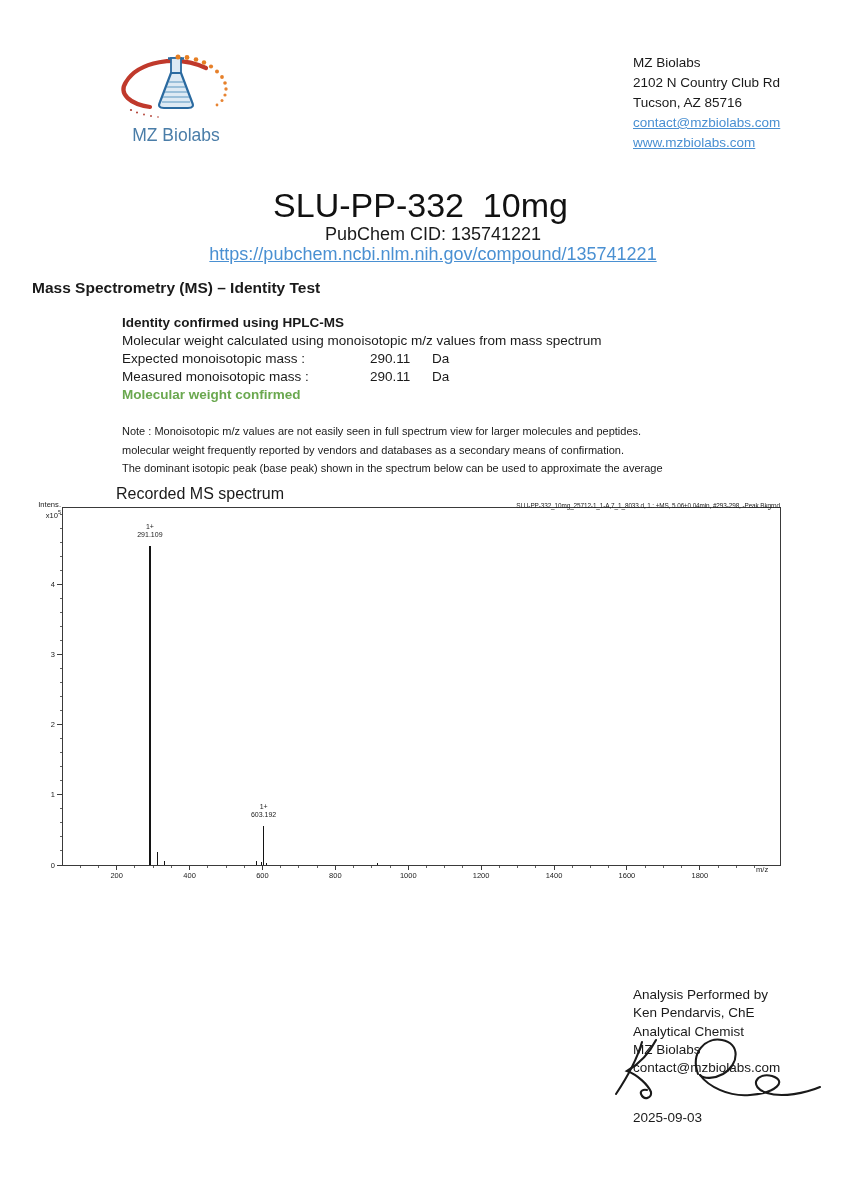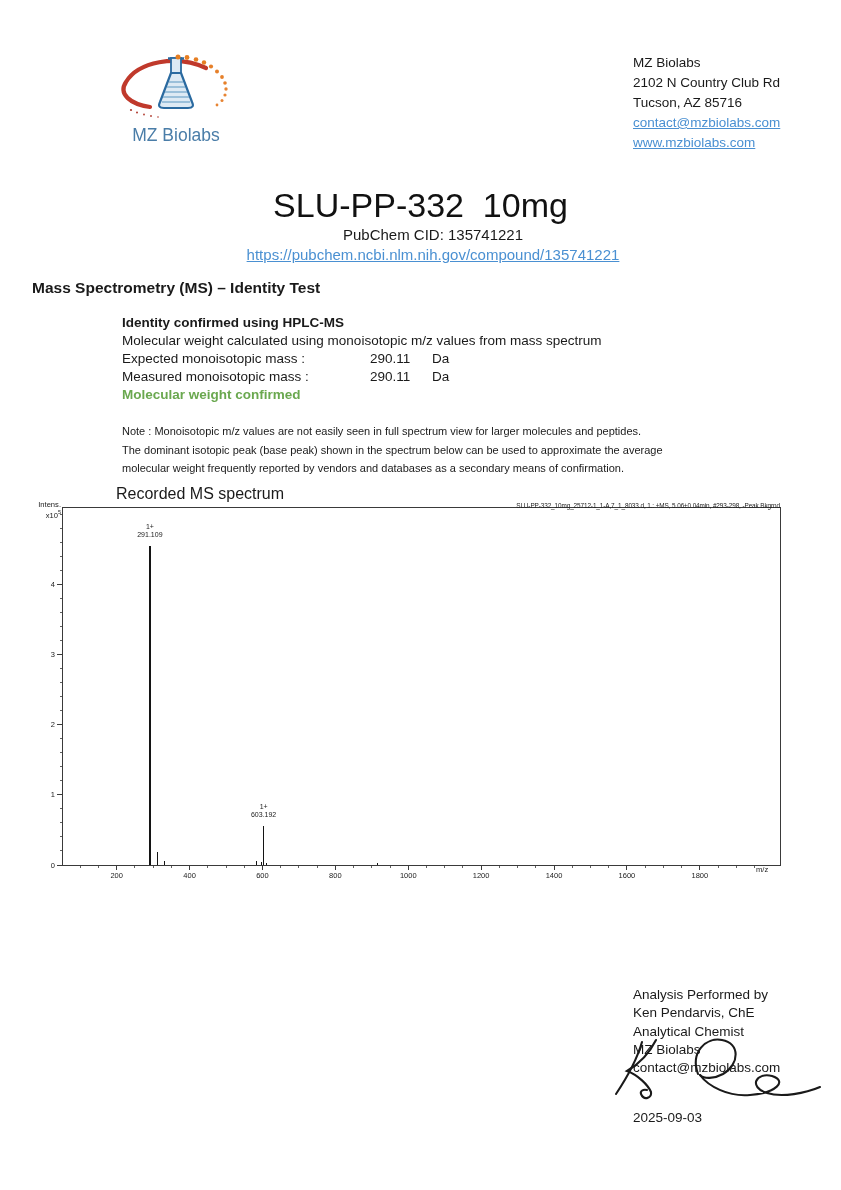--- a/index.html
+++ b/index.html
@@ -8,21 +8,21 @@
   .abs{position:absolute;}
 
   
   .logo{left:114px;top:54px;width:124px;text-align:center;}
   .logo-text{font-size:17.5px;color:#4a7da8;margin-top:1px;}
   .address{left:633px;top:53px;font-size:13.5px;line-height:20px;}
   .link{color:#4a90d2;text-decoration:underline;cursor:pointer;}
 
   
   .title{left:0;top:165px;width:841px;text-align:center;font-size:34px;white-space:pre;color:#111;margin-top:21px;}
-  .pubchem{left:25px;top:225px;width:816px;text-align:center;font-size:15px;line-height:19.5px;}
+  .pubchem{left:25px;top:225px;width:816px;text-align:center;font-size:18px;line-height:19.5px;}
 
   
   .heading{left:32px;top:279px;font-size:15.5px;font-weight:bold;}
   .detail{left:122px;top:314px;font-size:13.5px;line-height:18px;}
   .bold{font-weight:bold;}
   .mass-row{display:flex;}
   .mass-label{width:248px;}
   .mass-value{width:62px;}
   .result{color:#6aa84f;font-weight:bold;}
   .note{left:122px;top:422px;font-size:11px;line-height:18.5px;}
@@ -114,22 +114,22 @@
     <div class="mass-row">
       <span class="mass-label">Measured monoisotopic mass :</span>
       <span class="mass-value">290.11</span>
       <span>Da</span>
     </div>
     <div class="result">Molecular weight confirmed</div>
   </div>
 
   <div class="abs note">
     <div>Note : Monoisotopic m/z values are not easily seen in full spectrum view for larger molecules and peptides.</div>
+    <div>molecular weight frequently reported by vendors and databases as a secondary means of confirmation.</div>
     <div>The dominant isotopic peak (base peak) shown in the spectrum below can be used to approximate the average</div>
-    <div>molecular weight frequently reported by vendors and databases as a secondary means of confirmation.</div>
   </div>
 
   <div class="abs spectrum-label">Recorded MS spectrum</div>
 
   <div class="abs chart">
     <svg id="spectrum-svg" width="810" height="390" viewBox="0 0 810 390">
         <rect x="32" y="9" width="718" height="358" fill="none" stroke="#3a3a3a" stroke-width="1" shape-rendering="crispEdges"></rect>
         <line x1="29.5" y1="367" x2="32" y2="367" stroke="#3a3a3a" stroke-width="0.8" shape-rendering="crispEdges"></line>
         <line x1="29.5" y1="352.96078431372547" x2="32" y2="352.96078431372547" stroke="#3a3a3a" stroke-width="0.8" shape-rendering="crispEdges"></line>
         <line x1="29.5" y1="338.921568627451" x2="32" y2="338.921568627451" stroke="#3a3a3a" stroke-width="0.8" shape-rendering="crispEdges"></line>

